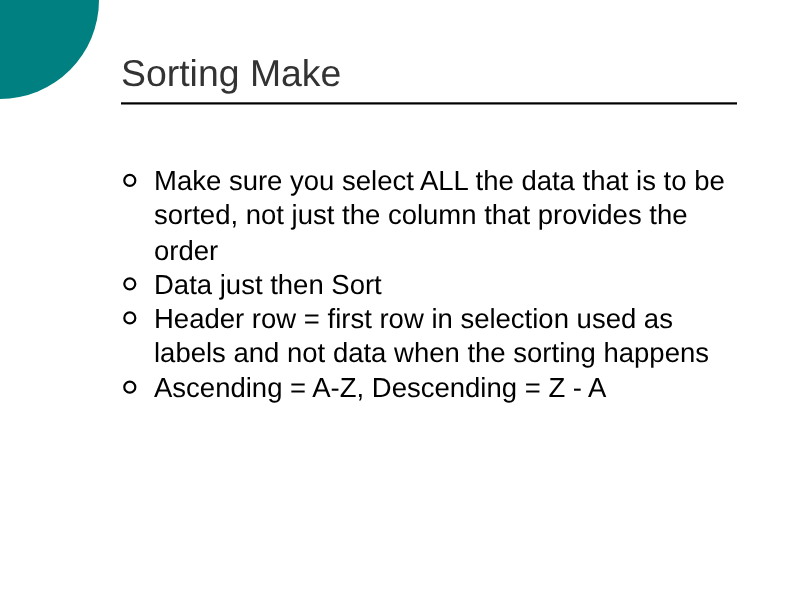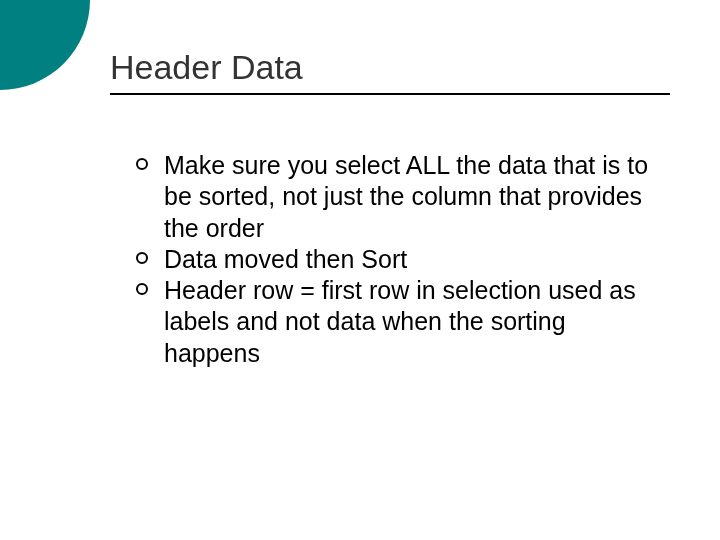--- a/index.html
+++ b/index.html
@@ -39,21 +39,21 @@
   }
   .title-rule {
     border: none;
     border-top: 2px solid #000;
     margin: 0;
     width: 560px;
   }
   .body-block {
     position: absolute;
     top: 150px;
-    left: 136px;
+    left: 112px;
     right: 60px;
     z-index: 1;
   }
   .bullets {
     list-style: none;
     margin: 0;
     padding: 0;
   }
   .bullets li {
     position: relative;
@@ -74,32 +74,36 @@
     box-sizing: border-box;
     background: transparent;
   }
 </style>
 </head>
 <body>
 
 <div class="circle-deco"></div>
 
 <div class="title-block">
-  <h1 class="title-text">Header Data</h1>
+  <h1 class="title-text">Sorting Make</h1>
   <hr class="title-rule">
 </div>
 
 <div class="body-block">
   <ul class="bullets">
     <li>
       <span class="bullet-mark"></span>
       <span>Make sure you select ALL the data that is to be sorted, not just the column that provides the order</span>
     </li>
     <li>
       <span class="bullet-mark"></span>
-      <span>Data moved then Sort</span>
+      <span>Data just then Sort</span>
     </li>
     <li>
       <span class="bullet-mark"></span>
       <span>Header row = first row in selection used as labels and not data when the sorting happens</span>
     </li>
+    <li>
+      <span class="bullet-mark"></span>
+      <span>Ascending = A-Z, Descending = Z - A</span>
+    </li>
   </ul>
 </div>
 
 </body></html>

